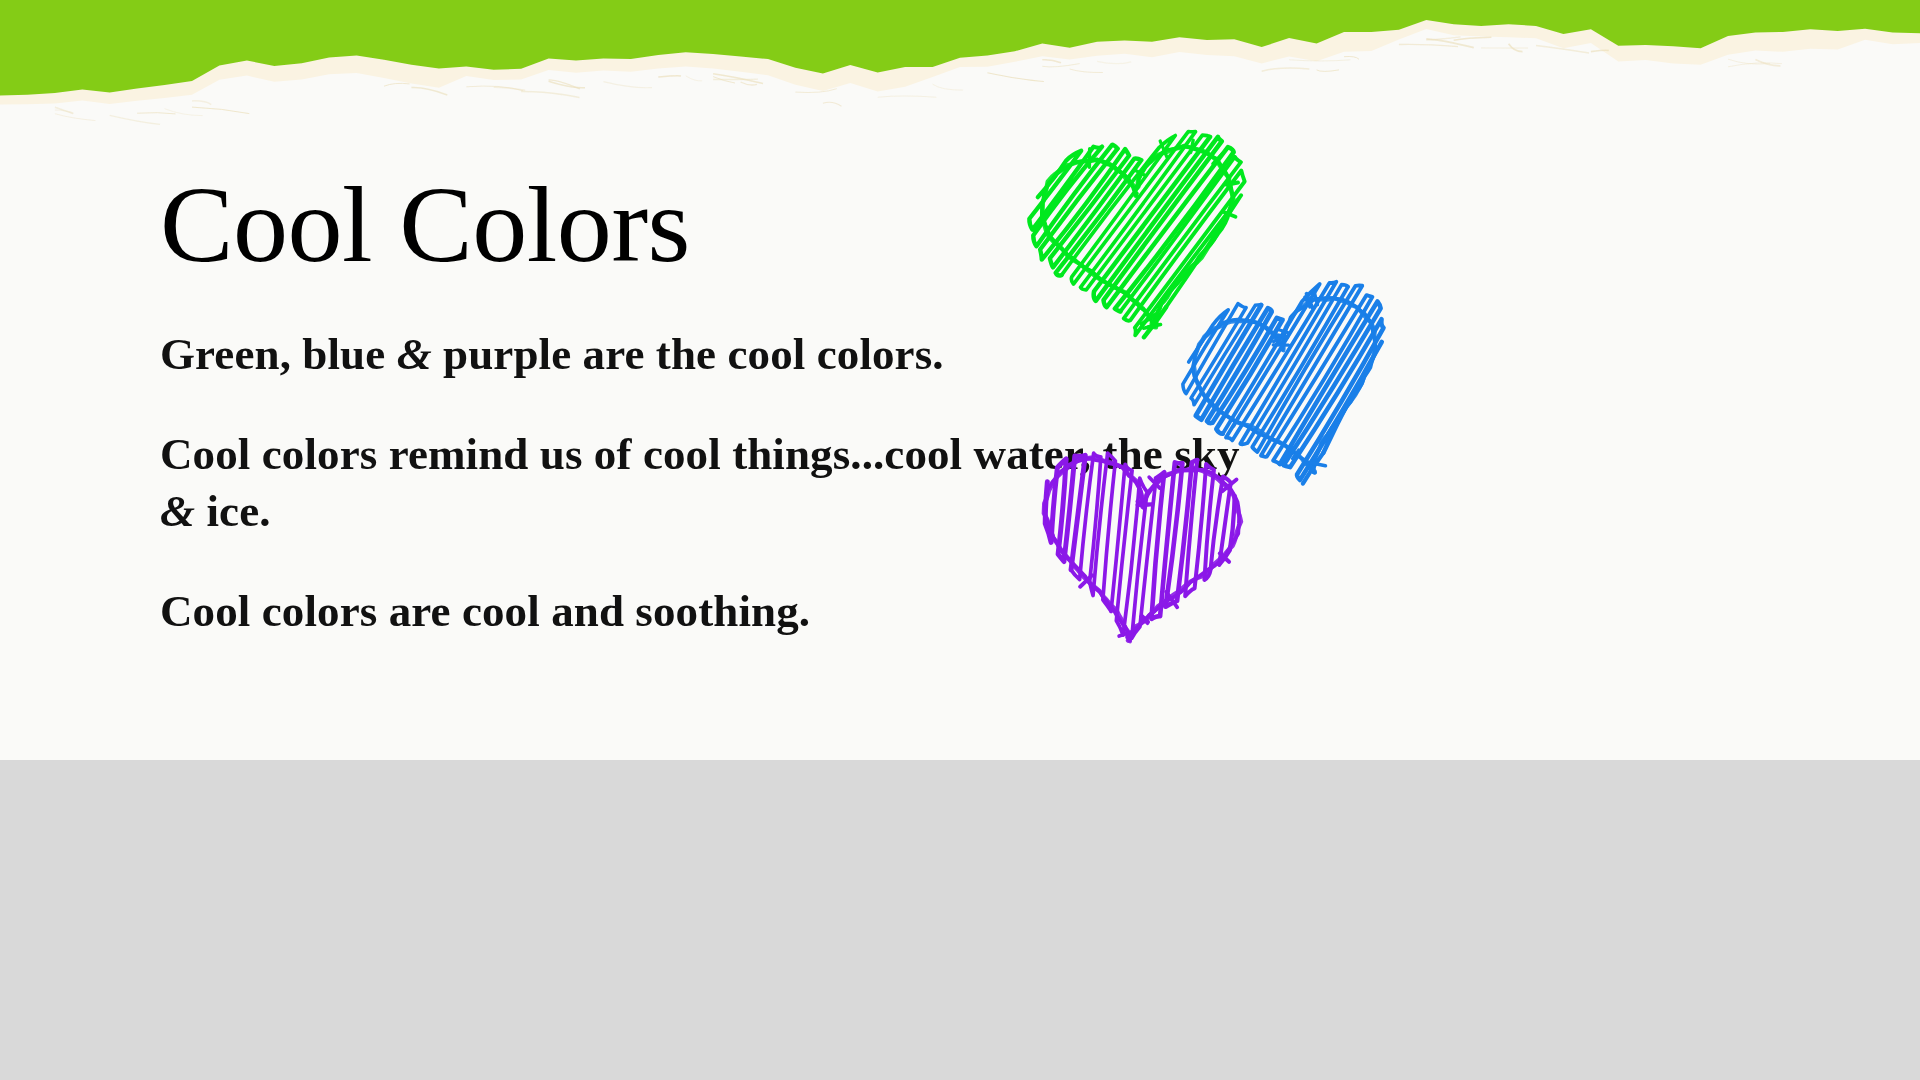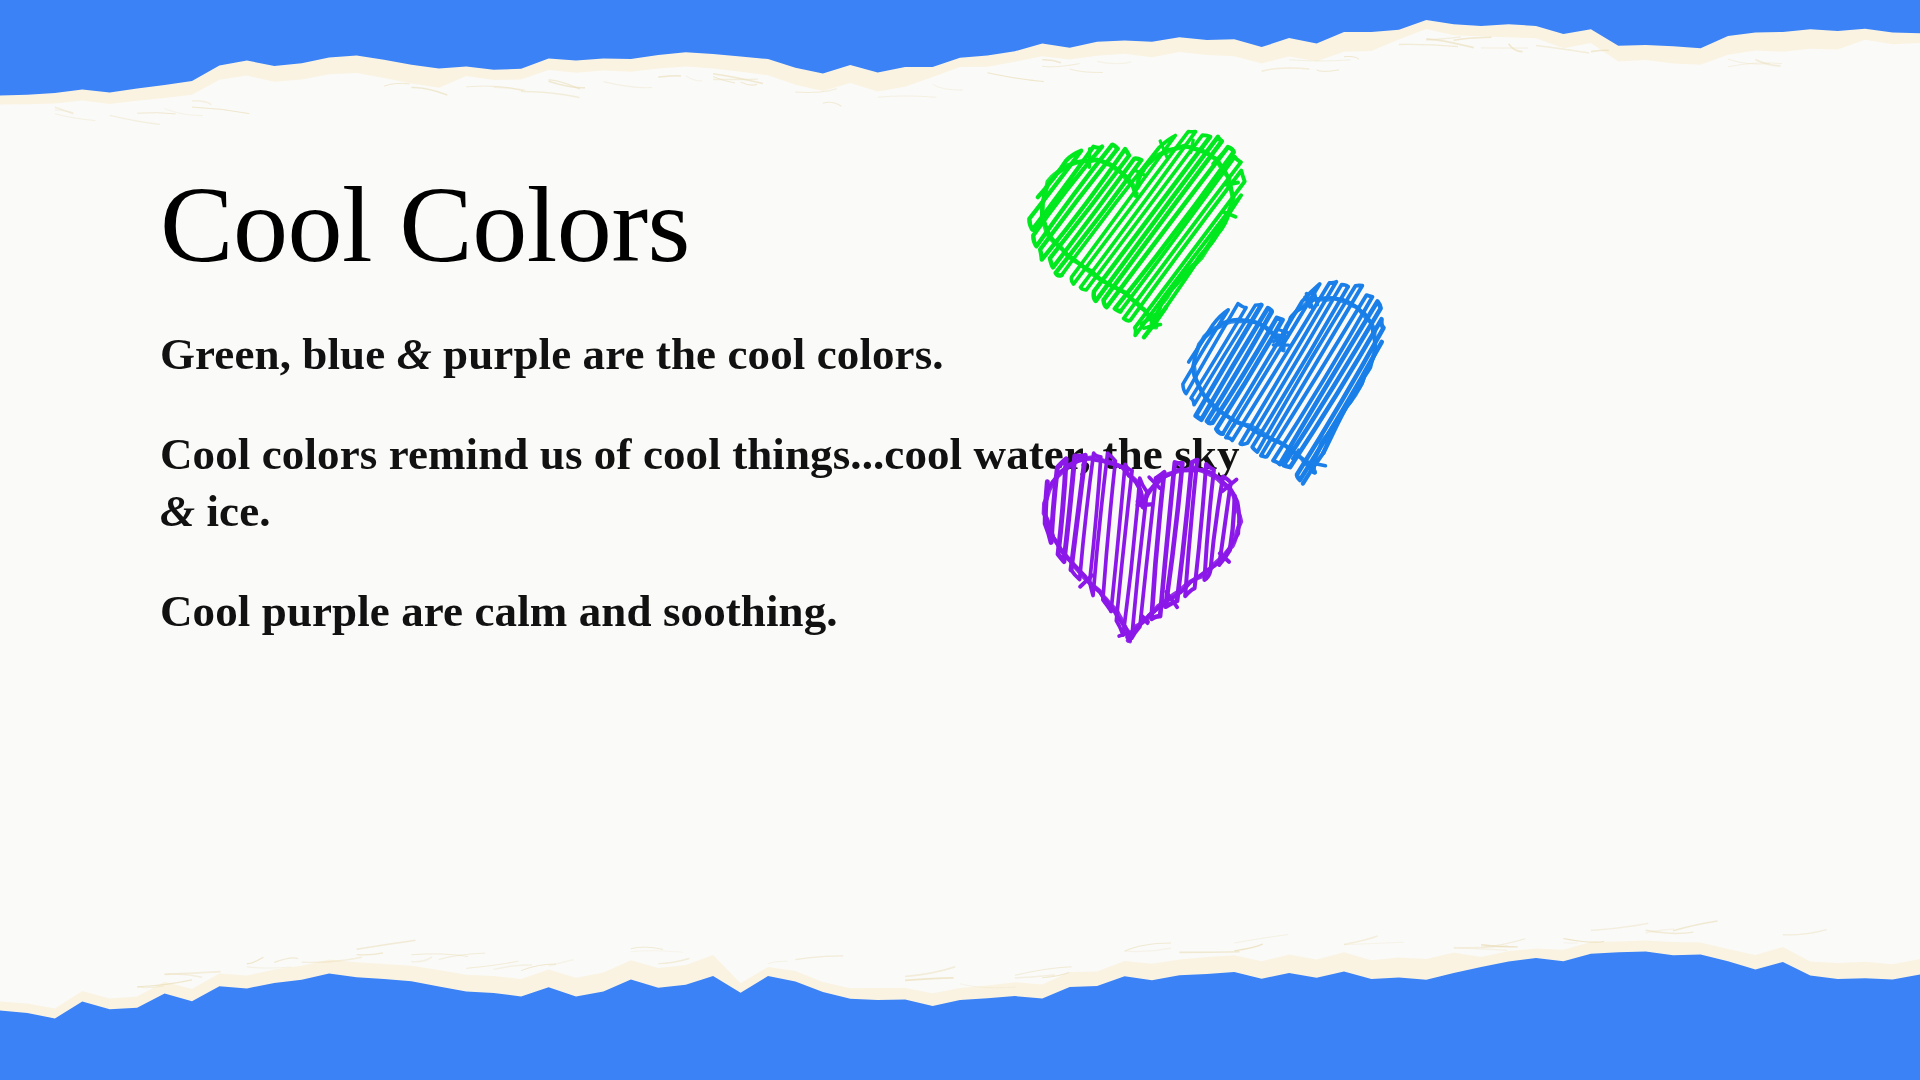--- a/index.html
+++ b/index.html
@@ -10,22 +10,22 @@
   body {
     width: 1920px;
     height: 1080px;
     overflow: hidden;
     font-family: "Liberation Serif", "DejaVu Serif", serif;
   }
 
   #slide {
     position: relative;
     width: 1920px;
-    height: 1080px;
-    background: #3b82f6;
+    height: 760px;
+    background: #84cc16;
     overflow: hidden;
   }
 
   
   #paper-layer {
     position: absolute;
     inset: 0;
     width: 1920px;
     height: 1080px;
     z-index: 1;
@@ -199,21 +199,21 @@
         <path d="M 356.6 954.6 Q 371.7 955.4 383.1 952.8" opacity="0.66" stroke-width="1.26"></path>
         <path d="M 411.4 954.7 Q 442.4 952.3 467.8 956.5" opacity="0.66" stroke-width="0.85"></path>
       </g>
   </svg>
 
   <div id="content">
     <div id="text-block">
       <h1 id="page-title">Cool Colors</h1>
       <p class="body-line">Green, blue <span class="amp">&amp;</span> purple are the cool colors.</p>
       <p class="body-line">Cool colors remind us of cool things...cool water, the sky <span class="amp">&amp;</span> ice.</p>
-      <p class="body-line">Cool purple are calm and soothing.</p>
+      <p class="body-line">Cool colors are cool and soothing.</p>
     </div>
   </div>
 
   <div id="hearts">
     <svg id="hearts-svg" width="500" height="620" viewBox="0 0 500 620" aria-hidden="true">
         <g transform="translate(30,20) rotate(-8 100 95) scale(1)">
           <g>
             <path class="scribble" d="M 2.7 53.2 Q 20.7 38.2 36.0 20.8 Q 42.3 15.8 52.1 13.3 Q 23.6 42.5 -8.7 73.4 Q -9.7 78.7 -7.2 84.6 Q 28.0 49.7 64.8 11.0 Q 71.2 14.0 73.4 12.1 Q 31.7 49.0 -7.2 90.6 Q -8.1 96.5 -5.5 101.7 Q 38.1 54.5 83.5 11.7 Q 85.1 11.6 88.4 16.3" stroke="#00e81e" stroke-width="4.35"></path>
             <path class="scribble" d="M 88.4 16.3 Q 42.3 60.1 -2.3 105.4 Q -1.7 111.2 -2.1 115.6 Q 49.1 68.6 95.9 17.6 Q 97.4 20.7 98.9 24.7 Q 53.5 70.6 6.1 115.5 Q 6.9 122.6 7.9 124.9 Q 54.4 79.0 103.7 28.4 Q 107.2 28.5 110.4 30.9 Q 61.2 82.2 9.8 130.6 Q 11.0 134.5 15.4 133.7" stroke="#00e81e" stroke-width="4.34"></path>
             <path class="scribble" d="M 15.4 133.7 Q 70.6 76.5 130.0 20.7 Q 138.6 14.3 147.4 11.3 Q 86.8 74.6 25.2 136.9 Q 23.4 139.9 25.9 144.3 Q 95.4 75.1 160.8 9.2 Q 165.1 10.2 168.0 10.3 Q 101.9 79.1 32.4 148.5 Q 33.6 151.2 37.7 151.7 Q 105.3 83.8 174.3 14.7 Q 179.5 15.6 181.6 17.5" stroke="#00e81e" stroke-width="3.66"></path>

